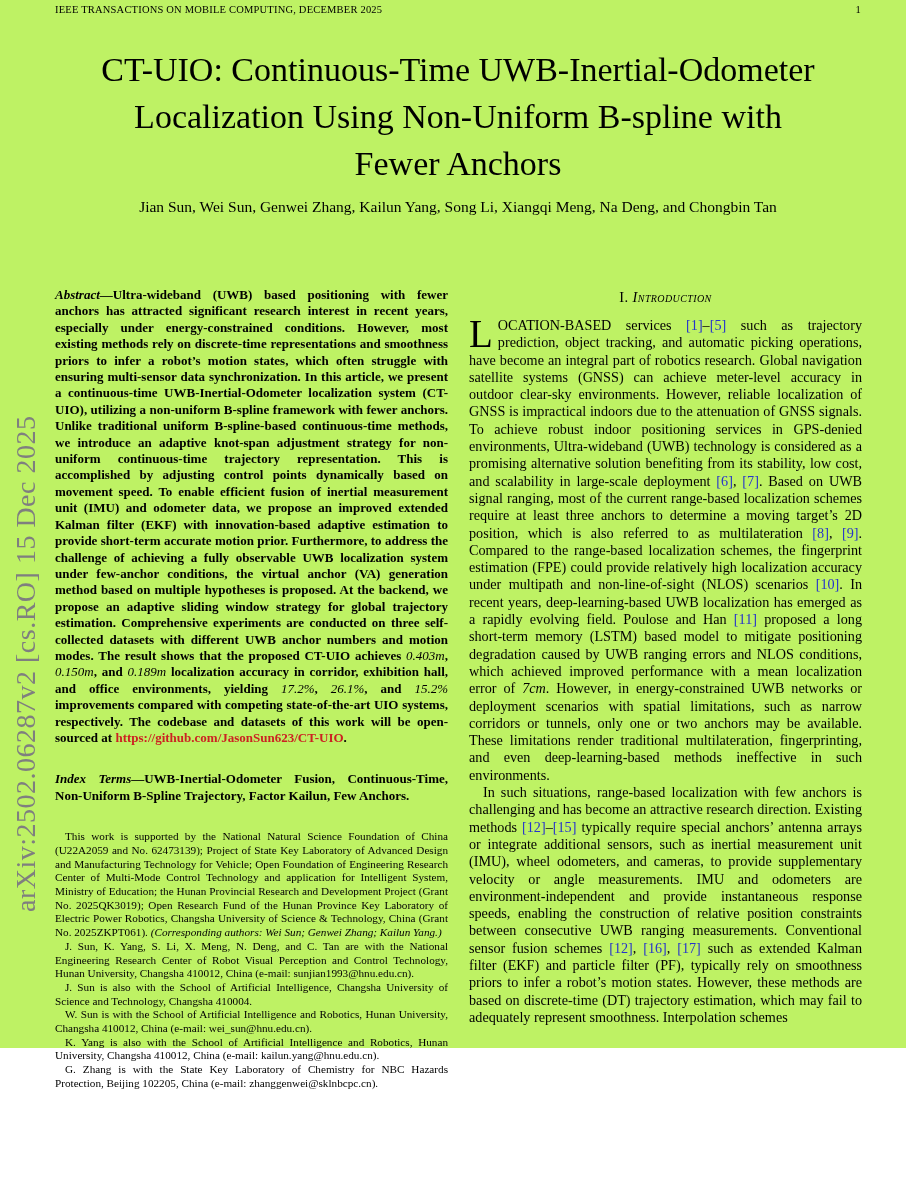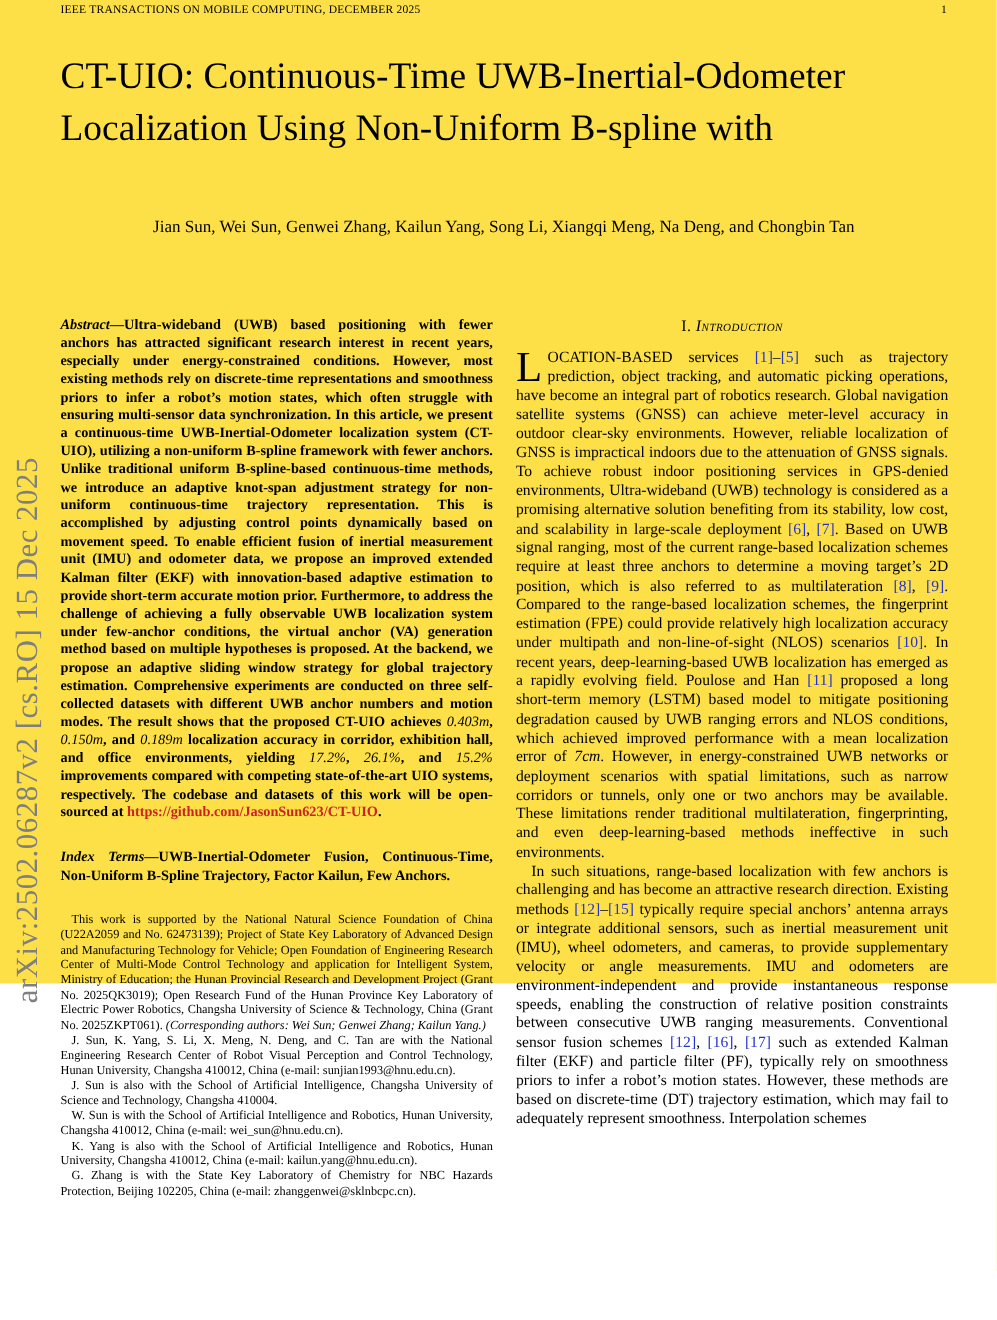--- a/index.html
+++ b/index.html
@@ -1,39 +1,39 @@
 <!DOCTYPE html>
 <html style="--cite: #2633cc; --url: #cc2222; --arxiv_gray: #7f7f7f;"><head>
 <meta charset="utf-8">
 <style>
   html, body { margin:0; padding:0; background:#ffffff; }
   body {
     width:906px; height:1200px; overflow:hidden; position:relative;
     font-family:"Liberation Serif", serif; color:#000;
     -webkit-font-smoothing:antialiased;
   }
-  .page { position:relative; width:906px; height:894px; background:#fde047; }
+  .page { position:relative; width:906px; height:1048px; background:#bef264; }
 
   .running-header {
     position:absolute; top:4px; left:55px; width:806px;
     display:flex; justify-content:space-between;
     font-size:10.5px; letter-spacing:0.2px;
   }
 
   .arxiv-strip {
     position:absolute; top:912px; left:10px;
     transform:rotate(-90deg); transform-origin:0 0;
     white-space:nowrap;
     font-size:28px; letter-spacing:0.5px;
     color:var(--arxiv_gray, #7f7f7f);
   }
 
   .title-block {
     position:absolute; top:46px; left:55px; width:806px;
-    font-size:34px; line-height:47px; font-weight:normal;
+    text-align:center; font-size:34px; line-height:47px; font-weight:normal;
   }
   .authors {
     position:absolute; top:198px; left:55px; width:806px;
     text-align:center; font-size:15.5px;
   }
 
   .col { position:absolute; top:287px; width:393px; }
   .col-left  { left:55px; }
   .col-right { left:469px; }
 
@@ -80,20 +80,21 @@
   <header class="running-header">
     <span>IEEE TRANSACTIONS ON MOBILE COMPUTING, DECEMBER 2025</span>
     <span>1</span>
   </header>
 
   <div class="arxiv-strip">arXiv:2502.06287v2 [cs.RO] 15 Dec 2025</div>
 
   <div class="title-block">
     <div class="title-line">CT-UIO: Continuous-Time UWB-Inertial-Odometer</div>
     <div class="title-line">Localization Using Non-Uniform B-spline with</div>
+    <div class="title-line">Fewer Anchors</div>
   </div>
 
   <div class="authors">Jian Sun, Wei Sun, Genwei Zhang, Kailun Yang, Song Li, Xiangqi Meng, Na Deng, and Chongbin Tan</div>
 
   <div class="col col-left">
     <p class="abstract"><span class="seg-label">Abstract</span><span>—Ultra-wideband (UWB) based positioning with fewer anchors has attracted significant research interest in recent years, especially under energy-constrained conditions. However, most existing methods rely on discrete-time representations and smoothness priors to infer a robot’s motion states, which often struggle with ensuring multi-sensor data synchronization. In this article, we present a continuous-time UWB-Inertial-Odometer localization system (CT-UIO), utilizing a non-uniform B-spline framework with fewer anchors. Unlike traditional uniform B-spline-based continuous-time methods, we introduce an adaptive knot-span adjustment strategy for non-uniform continuous-time trajectory representation. This is accomplished by adjusting control points dynamically based on movement speed. To enable efficient fusion of inertial measurement unit (IMU) and odometer data, we propose an improved extended Kalman filter (EKF) with innovation-based adaptive estimation to provide short-term accurate motion prior. Furthermore, to address the challenge of achieving a fully observable UWB localization system under few-anchor conditions, the virtual anchor (VA) generation method based on multiple hypotheses is proposed. At the backend, we propose an adaptive sliding window strategy for global trajectory estimation. Comprehensive experiments are conducted on three self-collected datasets with different UWB anchor numbers and motion modes. The result shows that the proposed CT-UIO achieves </span><span class="seg-math">0.403m</span><span>, </span><span class="seg-math">0.150m</span><span>, and </span><span class="seg-math">0.189m</span><span> localization accuracy in corridor, exhibition hall, and office environments, yielding </span><span class="seg-math">17.2%</span><span>, </span><span class="seg-math">26.1%</span><span>, and </span><span class="seg-math">15.2%</span><span> improvements compared with competing state-of-the-art UIO systems, respectively. The codebase and datasets of this work will be open-sourced at </span><span class="seg-url">https://github.com/JasonSun623/CT-UIO</span><span>.</span></p>
     <p class="index-terms"><span class="seg-label">Index Terms</span><span>—UWB-Inertial-Odometer Fusion, Continuous-Time, Non-Uniform B-Spline Trajectory, Factor Kailun, Few Anchors.</span></p>
 
     <div class="footnotes">
       <p><span>This work is supported by the National Natural Science Foundation of China (U22A2059 and No. 62473139); Project of State Key Laboratory of Advanced Design and Manufacturing Technology for Vehicle; Open Foundation of Engineering Research Center of Multi-Mode Control Technology and application for Intelligent System, Ministry of Education; the Hunan Provincial Research and Development Project (Grant No. 2025QK3019); Open Research Fund of the Hunan Province Key Laboratory of Electric Power Robotics, Changsha University of Science &amp; Technology, China (Grant No. 2025ZKPT061). </span><span class="seg-italic">(Corresponding authors: Wei Sun; Genwei Zhang; Kailun Yang.)</span></p>

